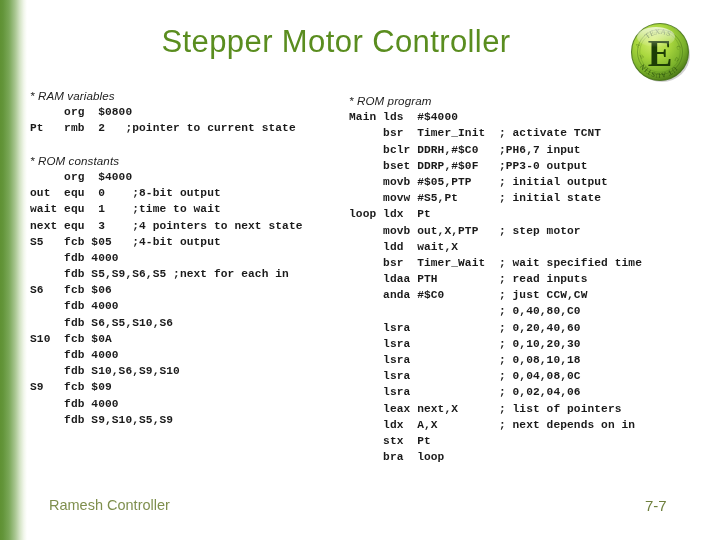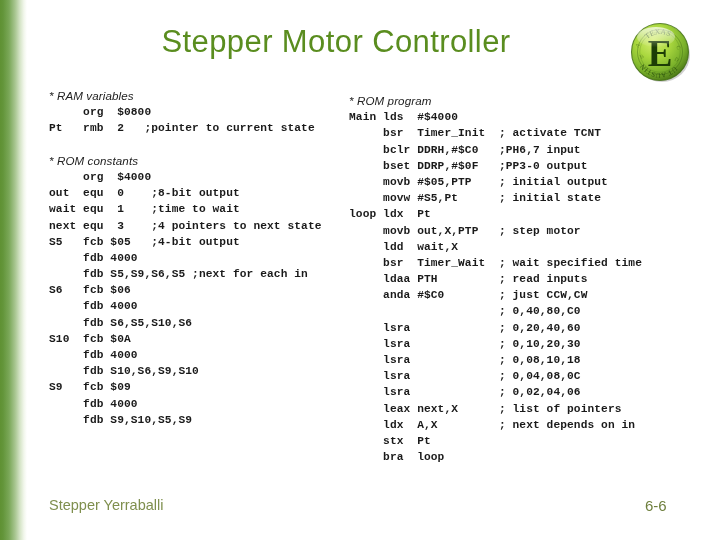--- a/index.html
+++ b/index.html
@@ -58,21 +58,21 @@
   .code-col {
     position: absolute;
     font-family: "Liberation Mono", "DejaVu Sans Mono", monospace;
     font-size: 11.2px;
     font-weight: bold;
     line-height: 16.2px;
     color: #1a1a1a;
     white-space: pre;
     letter-spacing: 0.1px;
   }
-  #code-left  { left: 49px;  top: 88px; }
+  #code-left  { left: 30px;  top: 88px; }
   #code-right { left: 349px; top: 93px; }
 
   .code-line { height: 16.2px; }
   .code-line.blank { height: 16.2px; }
   .section-head {
     font-family: "Liberation Sans", sans-serif;
     font-size: 11.6px;
     font-weight: normal;
     font-style: italic;
     color: #222222;
@@ -142,16 +142,16 @@
       </g>
       <text x="31" y="45" text-anchor="middle" font-family="'Liberation Serif', serif" font-size="37" font-weight="bold" fill="#1d3d06">E</text>
       <ellipse cx="27" cy="16" rx="19" ry="10" fill="url(#gloss-grad)"></ellipse>
     </svg>
   </div>
 
   <div id="code-left" class="code-col"><div class="section-head">* RAM variables</div><div class="code-line">     org  $0800</div><div class="code-line">Pt   rmb  2   ;pointer to current state</div><div class="code-line blank"></div><div class="section-head">* ROM constants</div><div class="code-line">     org  $4000</div><div class="code-line">out  equ  0    ;8-bit output</div><div class="code-line">wait equ  1    ;time to wait</div><div class="code-line">next equ  3    ;4 pointers to next state</div><div class="code-line">S5   fcb $05   ;4-bit output</div><div class="code-line">     fdb 4000</div><div class="code-line">     fdb S5,S9,S6,S5 ;next for each in</div><div class="code-line">S6   fcb $06</div><div class="code-line">     fdb 4000</div><div class="code-line">     fdb S6,S5,S10,S6</div><div class="code-line">S10  fcb $0A</div><div class="code-line">     fdb 4000</div><div class="code-line">     fdb S10,S6,S9,S10</div><div class="code-line">S9   fcb $09</div><div class="code-line">     fdb 4000</div><div class="code-line">     fdb S9,S10,S5,S9</div></div>
 
   <div id="code-right" class="code-col"><div class="section-head">* ROM program</div><div class="code-line">Main lds  #$4000</div><div class="code-line">     bsr  Timer_Init  ; activate TCNT</div><div class="code-line">     bclr DDRH,#$C0   ;PH6,7 input</div><div class="code-line">     bset DDRP,#$0F   ;PP3-0 output</div><div class="code-line">     movb #$05,PTP    ; initial output</div><div class="code-line">     movw #S5,Pt      ; initial state</div><div class="code-line">loop ldx  Pt</div><div class="code-line">     movb out,X,PTP   ; step motor</div><div class="code-line">     ldd  wait,X</div><div class="code-line">     bsr  Timer_Wait  ; wait specified time</div><div class="code-line">     ldaa PTH         ; read inputs</div><div class="code-line">     anda #$C0        ; just CCW,CW</div><div class="code-line">                      ; 0,40,80,C0</div><div class="code-line">     lsra             ; 0,20,40,60</div><div class="code-line">     lsra             ; 0,10,20,30</div><div class="code-line">     lsra             ; 0,08,10,18</div><div class="code-line">     lsra             ; 0,04,08,0C</div><div class="code-line">     lsra             ; 0,02,04,06</div><div class="code-line">     leax next,X      ; list of pointers</div><div class="code-line">     ldx  A,X         ; next depends on in</div><div class="code-line">     stx  Pt</div><div class="code-line">     bra  loop</div></div>
 
-  <div id="footer-author">Stepper Yerraballi</div>
-  <div id="footer-page">6-6</div>
+  <div id="footer-author">Ramesh Controller</div>
+  <div id="footer-page">7-7</div>
 
 </div>
 
 </body></html>

